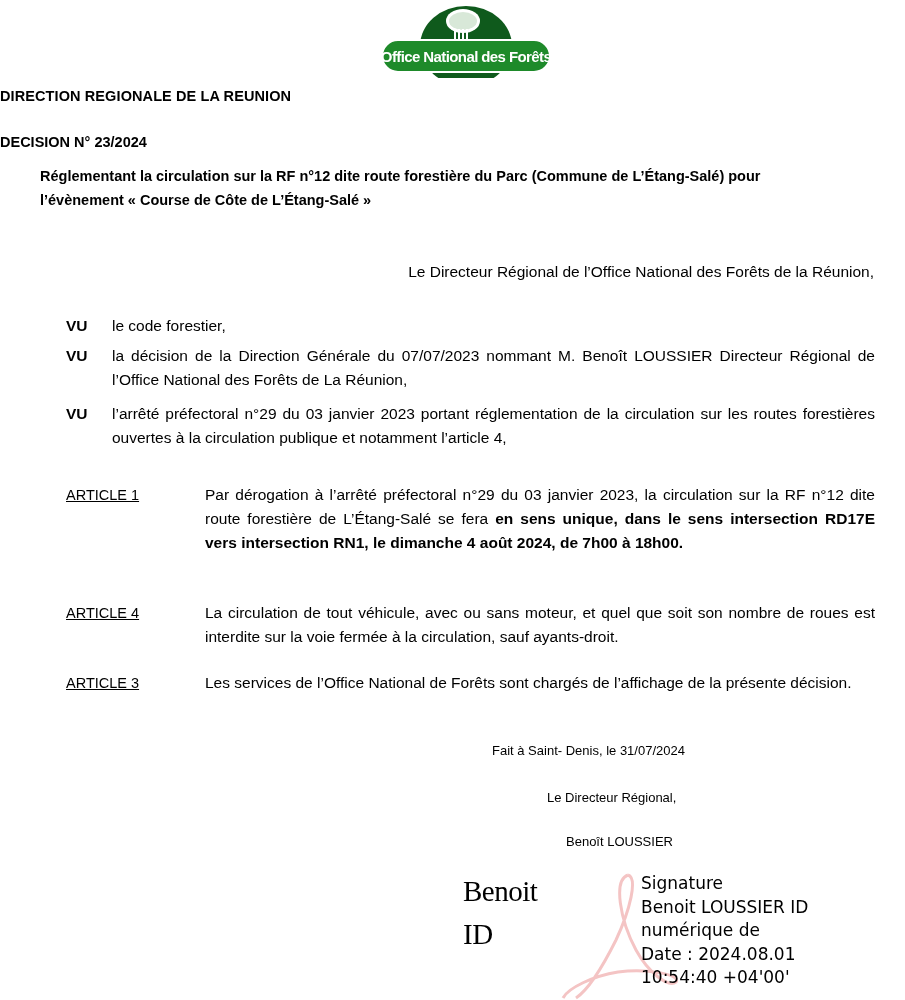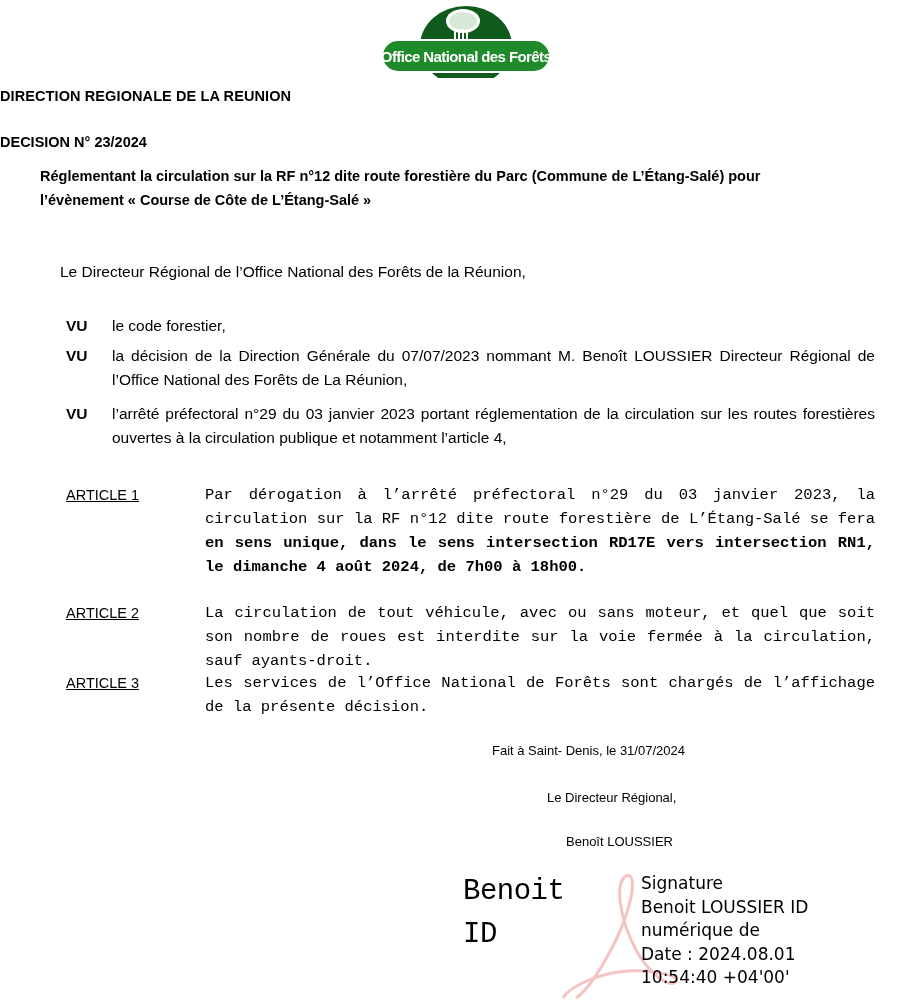--- a/index.html
+++ b/index.html
@@ -7,35 +7,35 @@
          font-family:"Liberation Sans", sans-serif; color:#000; }
   .page { position:absolute; left:0; top:0; width:905px; height:1000px; }
 
   .logo { position:absolute; left:380px; top:4px; width:172px; height:74px; }
 
   .center { position:absolute; left:0; width:905px; text-align:left; }
   .h-dir { top:88px; font-weight:bold; font-size:14.5px; letter-spacing:0.1px; }
   .h-dec { top:134px; font-weight:bold; font-size:14.5px; }
   .h-sub { top:164px; font-weight:bold; font-size:14.5px; line-height:24px; left:40px; width:850px; }
 
-  .intro { position:absolute; top:263px; left:60px; width:830px; text-align:left; font-size:15.5px; }
+  .intro { position:absolute; top:263px; left:44px; width:830px; text-align:right; font-size:15.5px; }
 
   .vu { position:absolute; left:66px; width:809px; font-size:15.5px; line-height:24px; }
   .vu .k { position:absolute; left:0; top:0; font-weight:bold; }
   .vu .t { margin-left:46px; text-align:justify; }
 
   .art { position:absolute; left:66px; width:809px; font-size:15.5px; line-height:24px; }
   .art .k { position:absolute; left:0; top:0; text-decoration:underline; font-size:14.5px; }
-  .art .t { margin-left:139px; text-align:justify;font-family:Liberation Mono, monospace; }
+  .art .t { margin-left:139px; text-align:justify; }
   .art b { font-weight:bold; }
 
   .sig-line { position:absolute; font-size:13px; }
 
   .dsig { position:absolute; left:463px; top:870px; width:400px; height:130px; }
-  .dsig .big { position:absolute; left:0; top:0; font-size:29px; line-height:43px; font-family:Liberation Mono, monospace; font-weight:normal; letter-spacing:-0.5px;}
+  .dsig .big { position:absolute; left:0; top:0; font-size:29px; line-height:43px; font-family:Liberation Serif, serif; font-weight:normal; letter-spacing:-0.5px;}
   .dsig .small { position:absolute; left:178px; top:2px; font-size:17px; line-height:23.5px; font-family:"DejaVu Sans", sans-serif; }
   .dsig .acrobat { position:absolute; left:95px; top:0px; width:120px; height:130px; }
 </style>
 </head>
 <body>
 
 <div class="page">
 
   <svg class="logo" viewBox="0 0 172 74">
     <ellipse cx="86" cy="42" rx="46" ry="40" fill="#0f5a1c"></ellipse>
@@ -71,21 +71,21 @@
   <div class="vu" style="top:402px;">
     <span class="k">VU</span>
     <div class="t">l’arrêté préfectoral n°29 du 03 janvier 2023 portant réglementation de la circulation sur les routes forestières ouvertes à la circulation publique et notamment l’article 4,</div>
   </div>
 
   <div class="art" style="top:483px;">
     <span class="k">ARTICLE 1</span>
     <div class="t"><span>Par dérogation à l’arrêté préfectoral n°29 du 03 janvier 2023, la circulation sur la RF n°12 dite route forestière de L’Étang-Salé se fera </span><b>en sens unique, dans le sens intersection RD17E vers intersection RN1, le dimanche 4 août 2024, de 7h00 à 18h00.</b></div>
   </div>
   <div class="art" style="top:601px;">
-    <span class="k">ARTICLE 2</span>
+    <span class="k">ARTICLE 4</span>
     <div class="t">La circulation de tout véhicule, avec ou sans moteur, et quel que soit son nombre de roues est interdite sur la voie fermée à la circulation, sauf ayants-droit.</div>
   </div>
   <div class="art" style="top:671px;">
     <span class="k">ARTICLE 3</span>
     <div class="t">Les services de l’Office National de Forêts sont chargés de l’affichage de la présente décision.</div>
   </div>
 
   <div class="sig-line" style="left:492px; top:743px;">Fait à Saint- Denis, le 31/07/2024</div>
   <div class="sig-line" style="left:547px; top:790px;">Le Directeur Régional,</div>
   <div class="sig-line" style="left:566px; top:834px;">Benoît LOUSSIER</div>

